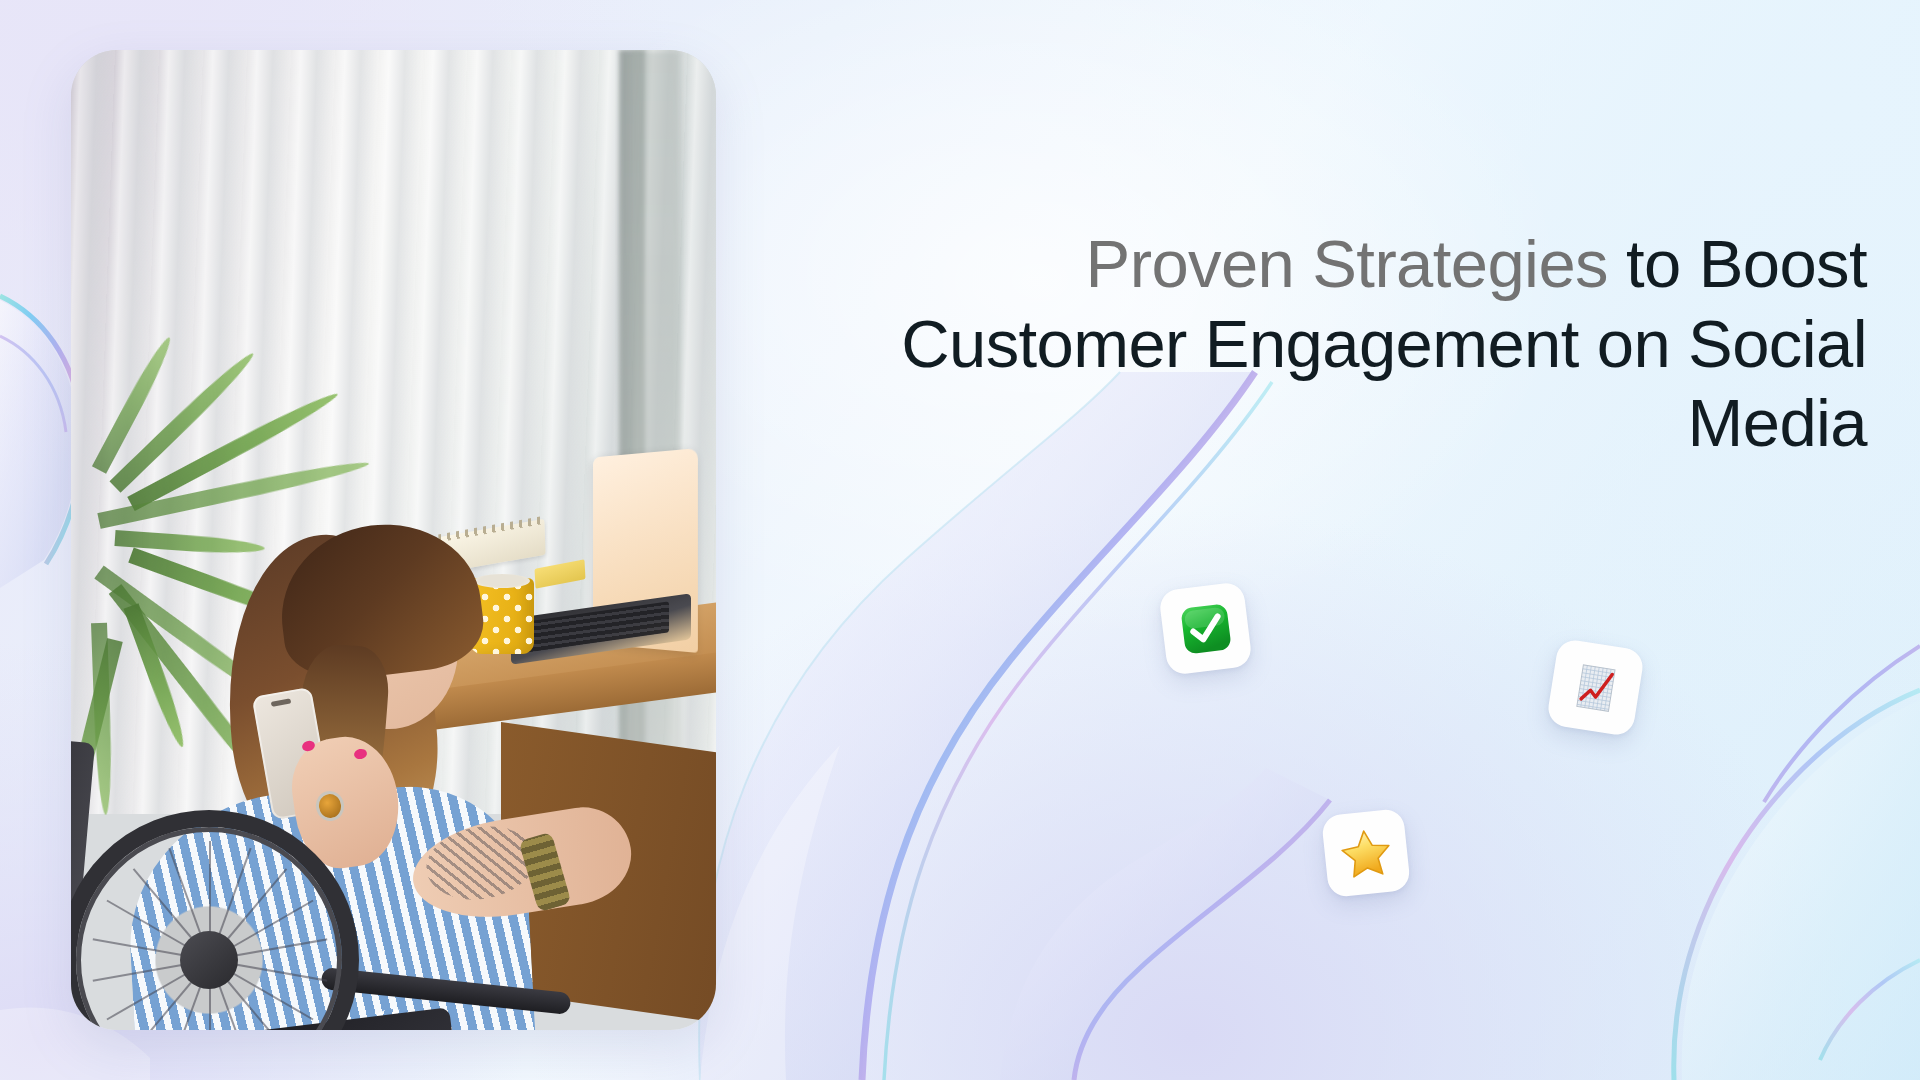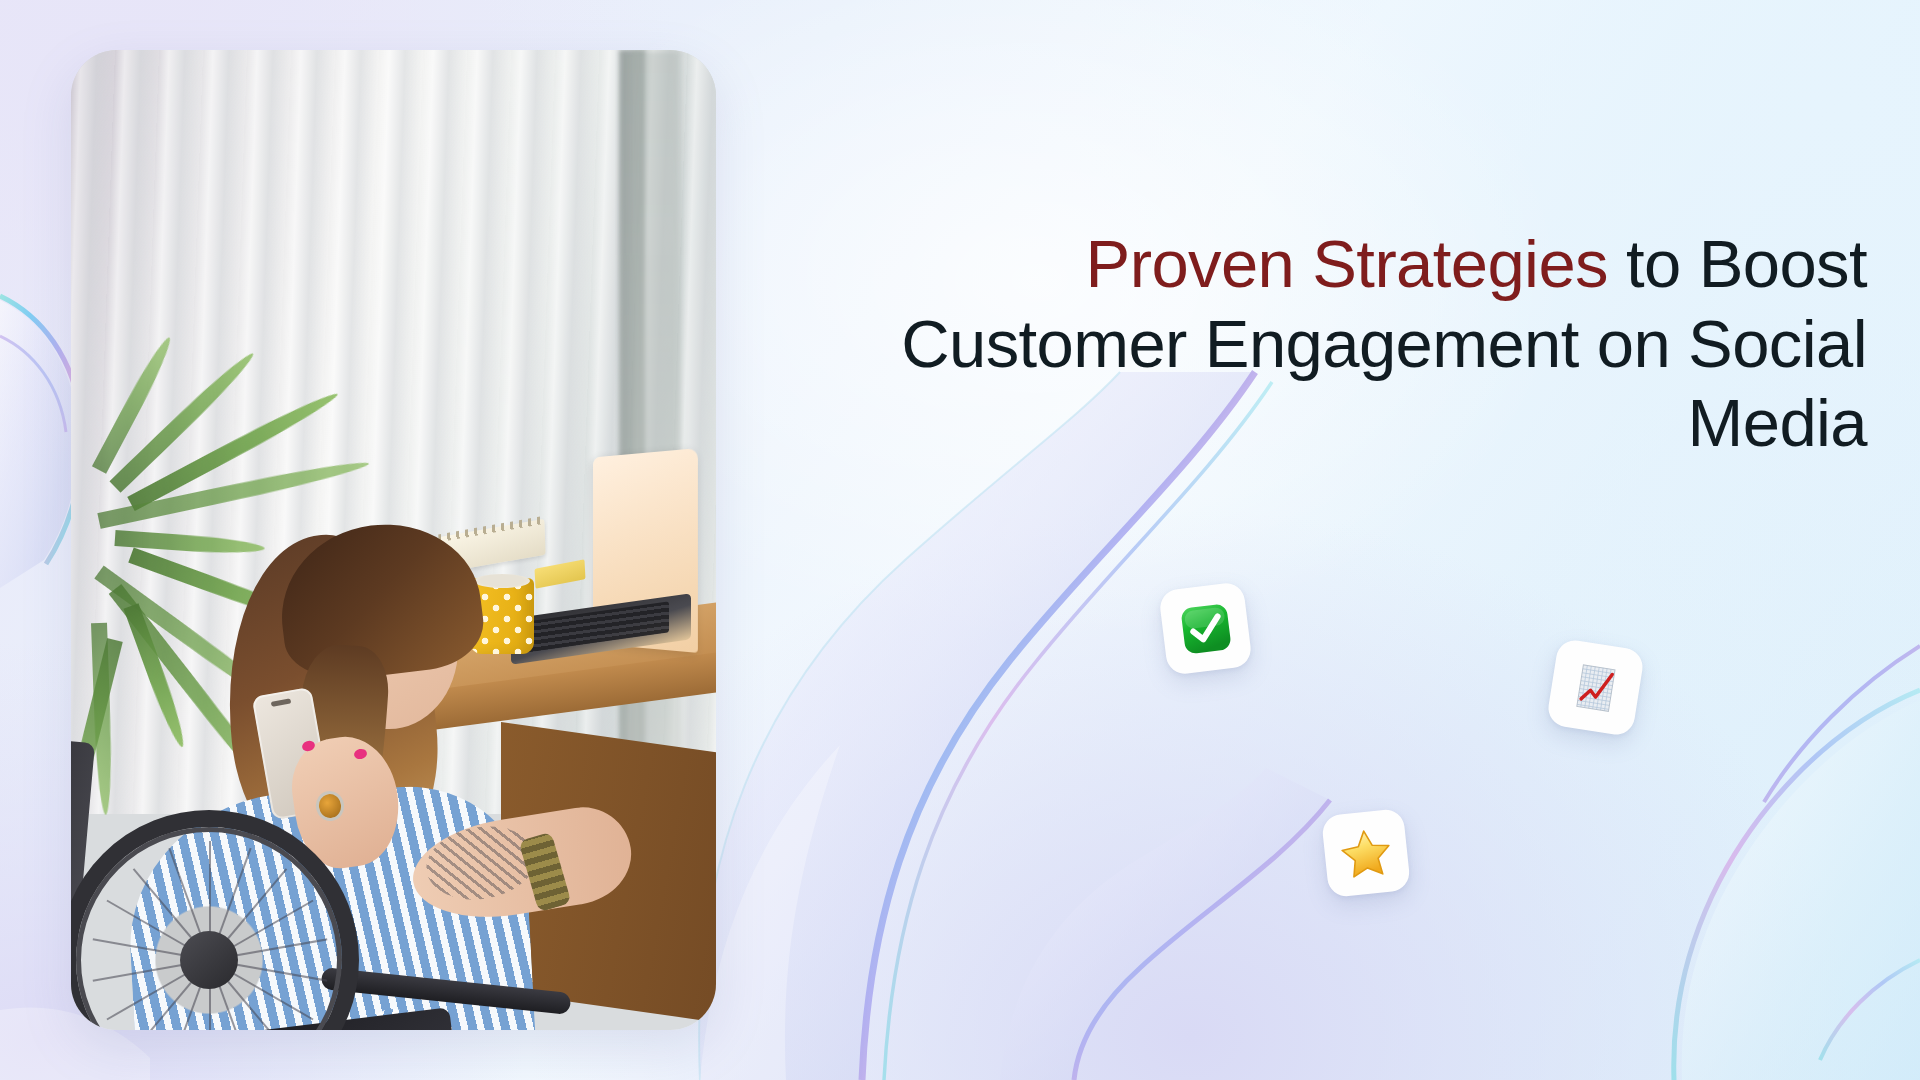--- a/index.html
+++ b/index.html
@@ -261,21 +261,21 @@
   }
 
   
   .headline {
     position:absolute; right:53px; top:224px; width:1060px;
     text-align:right;
     font-size:67px; line-height:1.19; font-weight:400;
     letter-spacing:-.6px; color:#111C22;
     font-family:"Liberation Sans", sans-serif;
   }
-  .hl-accent { color:#7f1d1d; }
+  .hl-accent { color:#737373; }
 
   
   .badge {
     position:absolute;
     background:#FEFEFE;
     border-radius:19px;
     box-shadow:0 9px 22px rgba(110,125,170,.20), 0 2px 5px rgba(110,125,170,.12);
     display:flex; align-items:center; justify-content:center;
   }
   .badge svg { display:block; }

